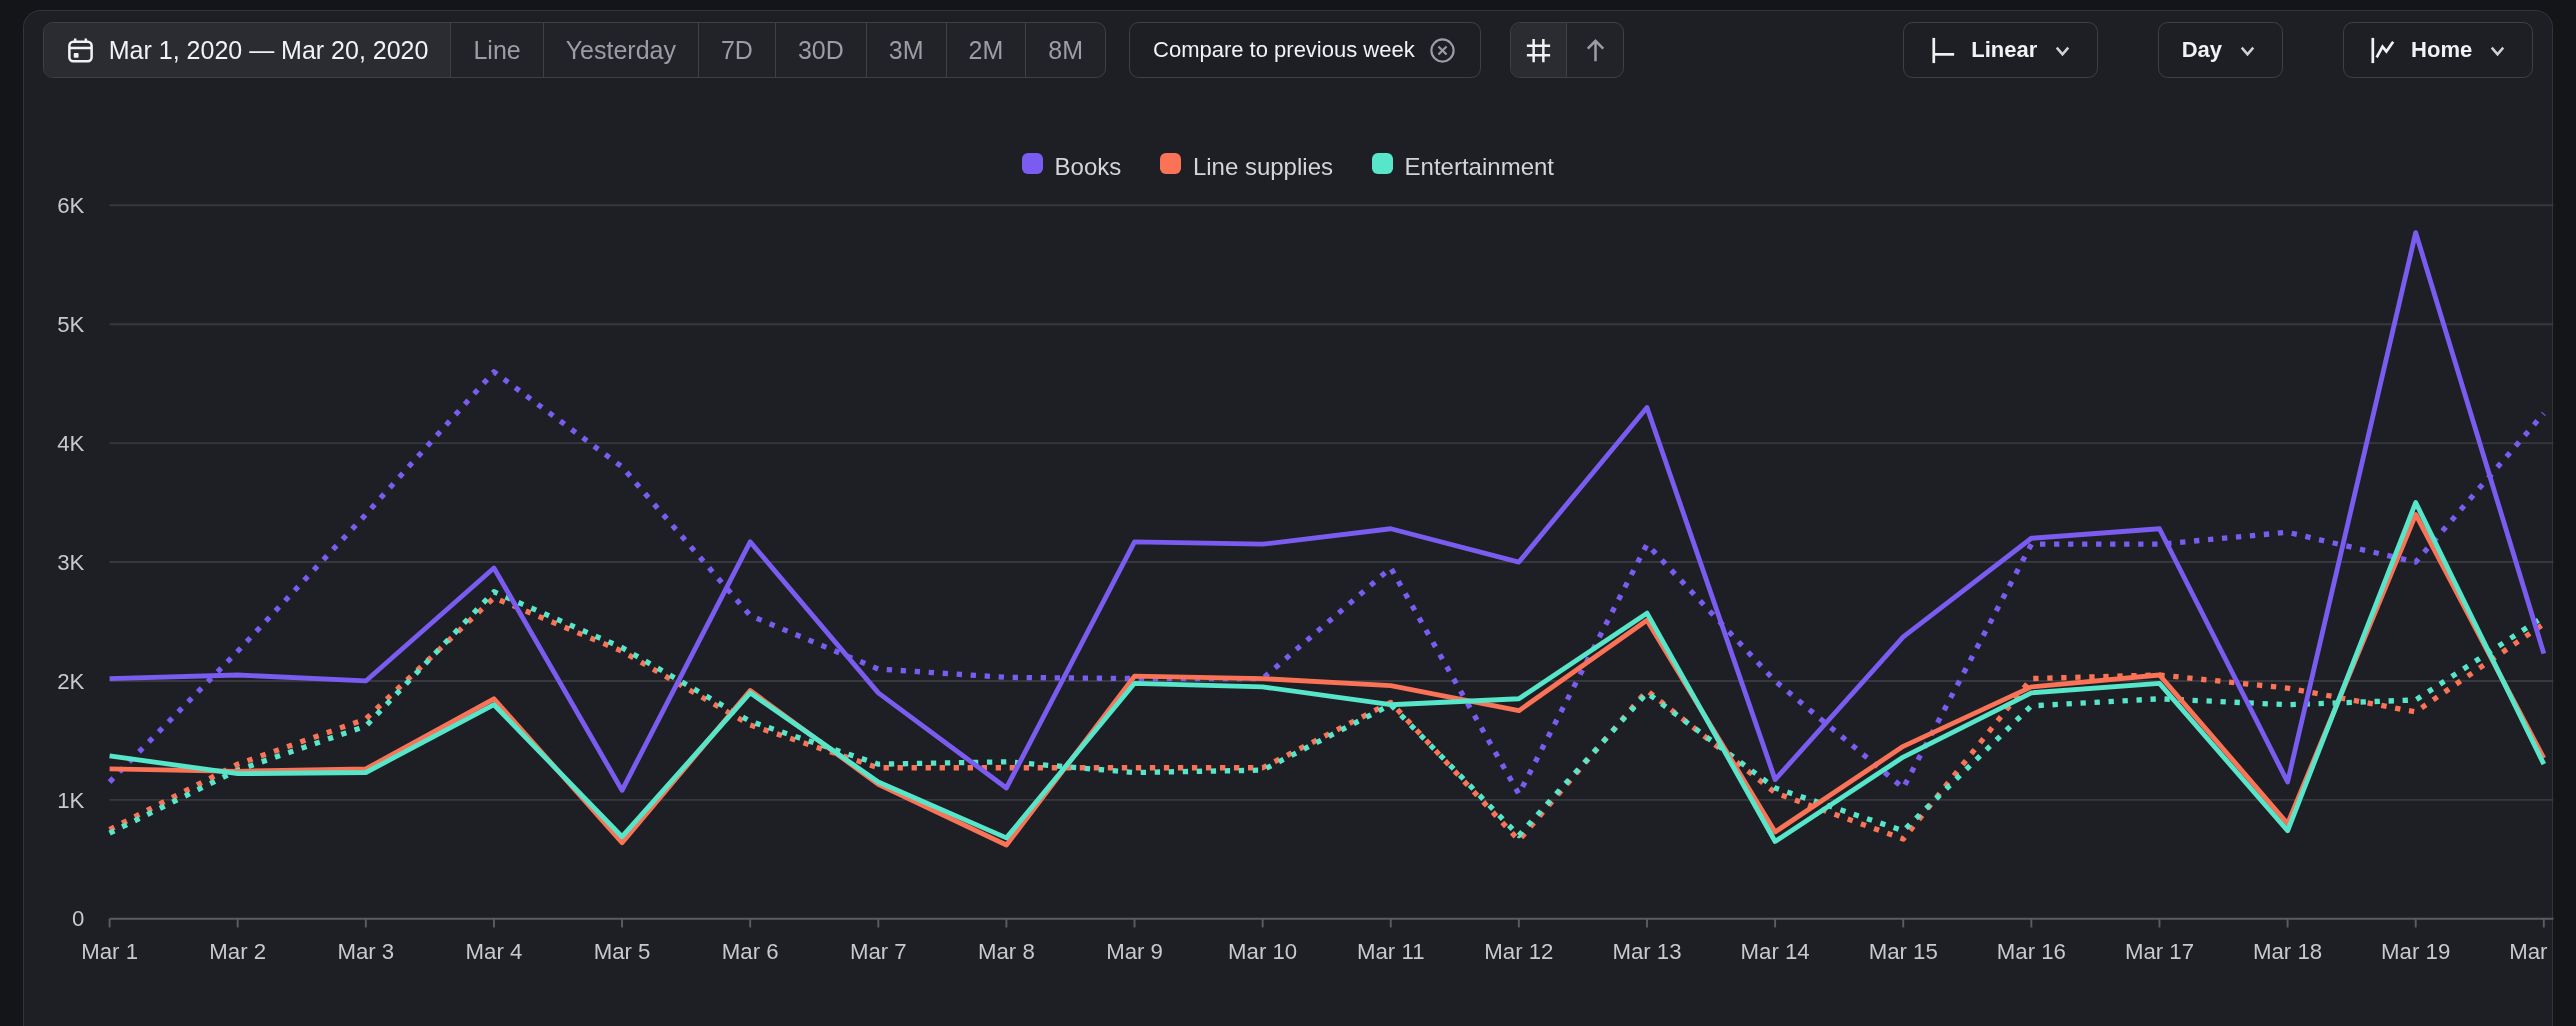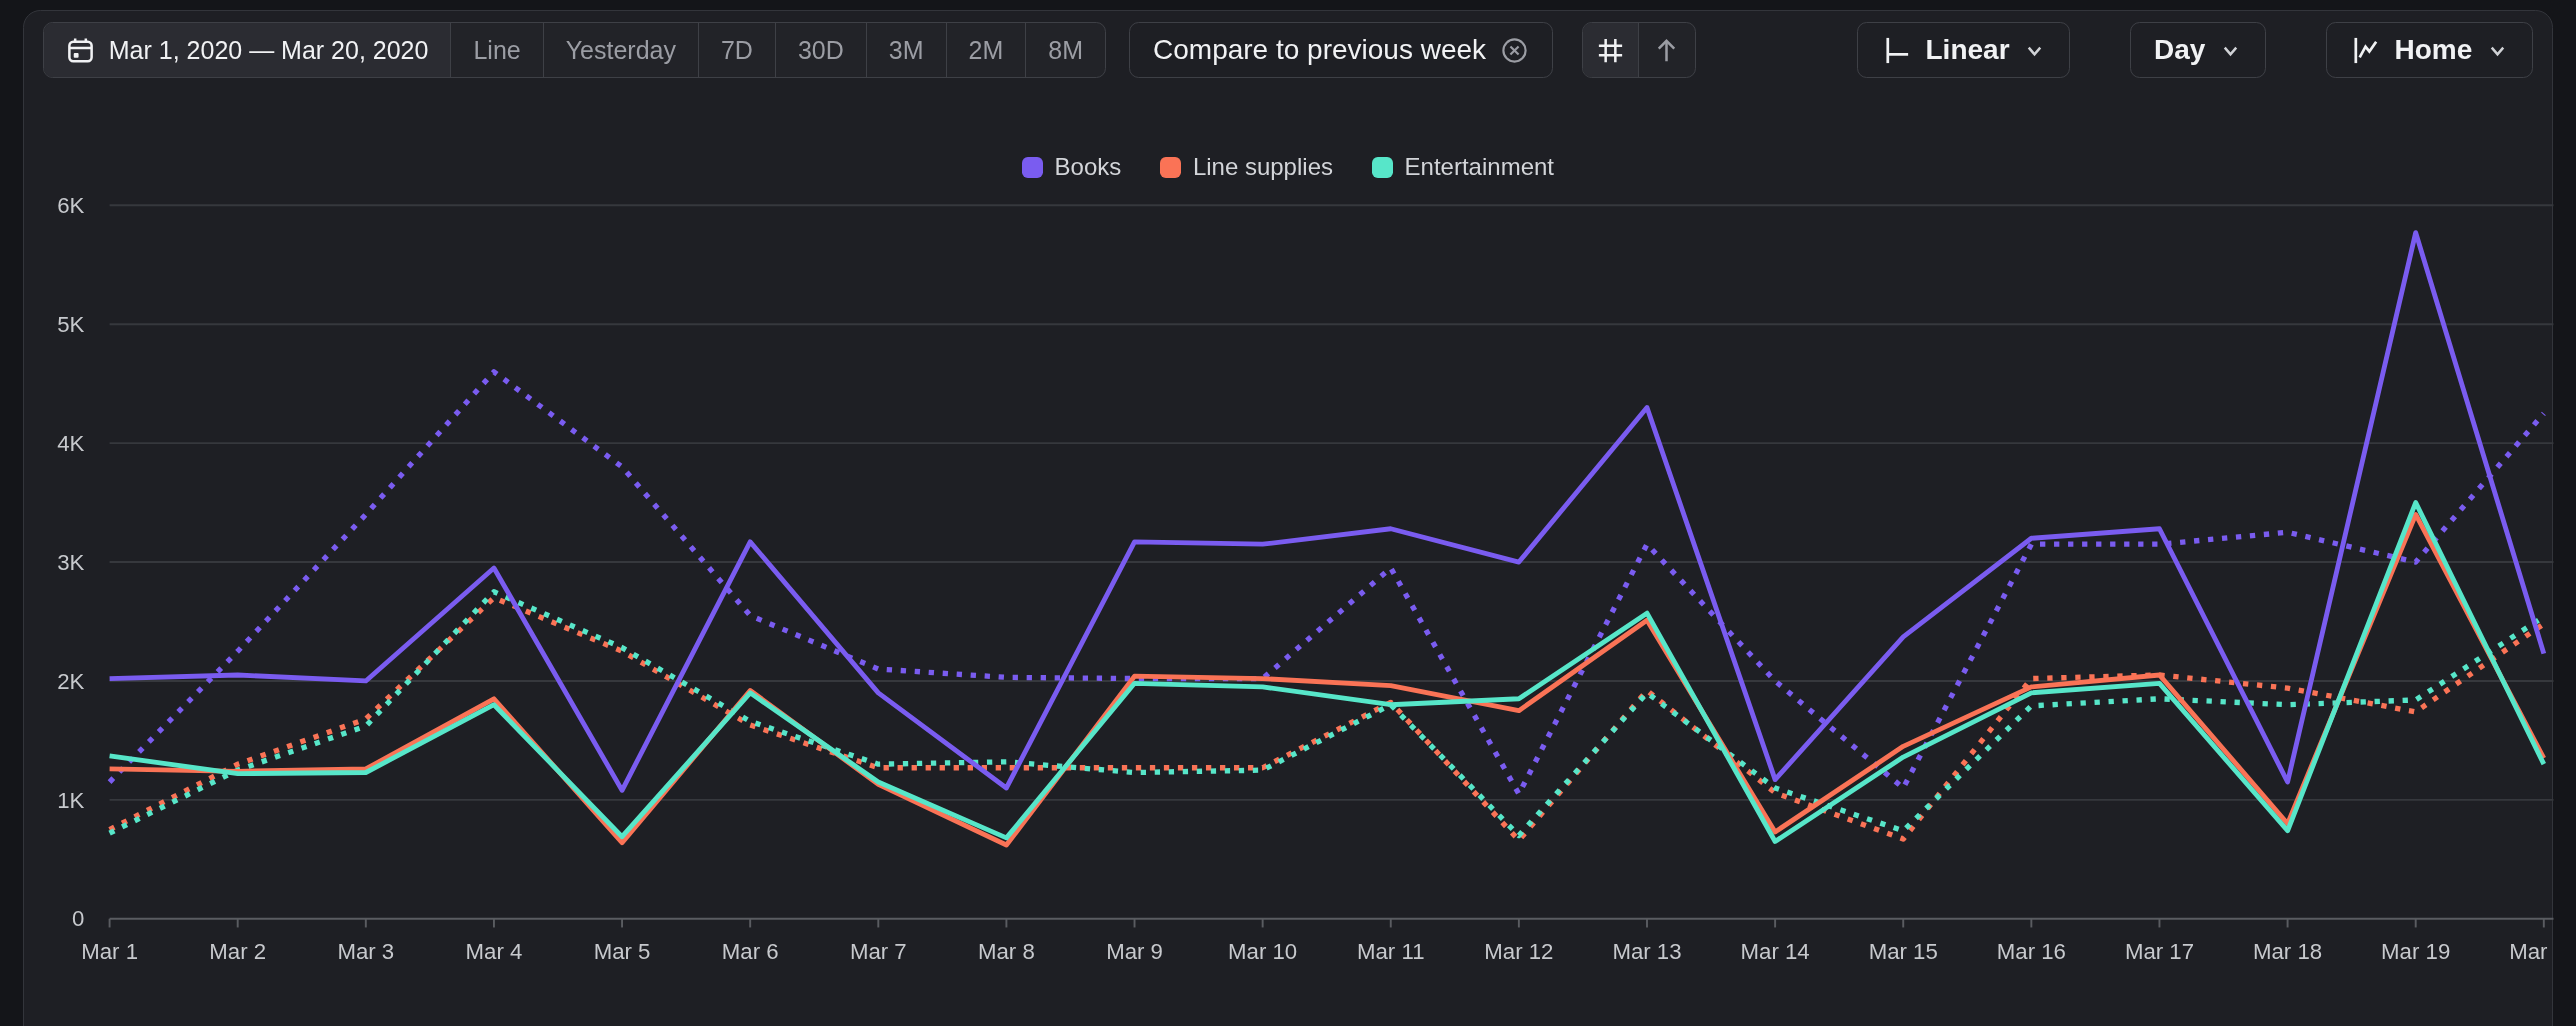--- a/index.html
+++ b/index.html
@@ -12,31 +12,31 @@
              display:flex; }
   .seg-group { display:flex; align-items:stretch; height:56px; border:1px solid #3e4046;
                border-radius:9.7px; overflow:hidden; background:#222328; }
   .seg { display:flex; align-items:center; gap:13.5px; padding:0 22px; font-size:25px;
          color:#9b9da4; background:transparent; border:none; border-right:1px solid #3e4046;
          cursor:pointer; white-space:nowrap; }
   .seg:last-child { border-right:none; }
   .seg.active { background:#2b2c32; color:#f1f2f4; font-weight:500; }
   .btn { display:flex; align-items:center; gap:13.5px; height:56px; padding:0 23px;
          border:1px solid #3e4046; border-radius:9.7px; background:transparent;
-         font-size:28px; color:#f1f2f4; cursor:pointer; white-space:nowrap; }
+         font-size:22px; color:#f1f2f4; cursor:pointer; white-space:nowrap; }
   .btn.strong { font-weight:600;margin-left:31px; }
   .gap24 { width:23px; flex:0 0 auto; }
   .gap30 { width:29px; flex:0 0 auto; }
   .spacer { flex:1 1 auto; }
   .icon-seg { width:56px; justify-content:center; padding:0; }
   svg.ic { display:block; }
   
   .legend { position:absolute; left:0; right:0; top:141px; height:31px;
             display:flex; justify-content:center; align-items:center; gap:39px; }
-  .legend-item { display:flex; align-items:center; gap:11.6px; }
+  .legend-item { display:flex; align-items:flex-start; gap:11.6px; }
   .legend-swatch { width:21px; height:21px; border-radius:5.8px; }
   .legend-label { font-size:24px; color:#d3d5d9; }
   
   .chart-svg { position:absolute; left:0; top:0; }
   text.ylab { font-size:23px; fill:#c7c9cd; text-anchor:end; }
   text.xlab { font-size:23px; fill:#c7c9cd; text-anchor:middle; }
 </style>
 </head>
 <body>
 

